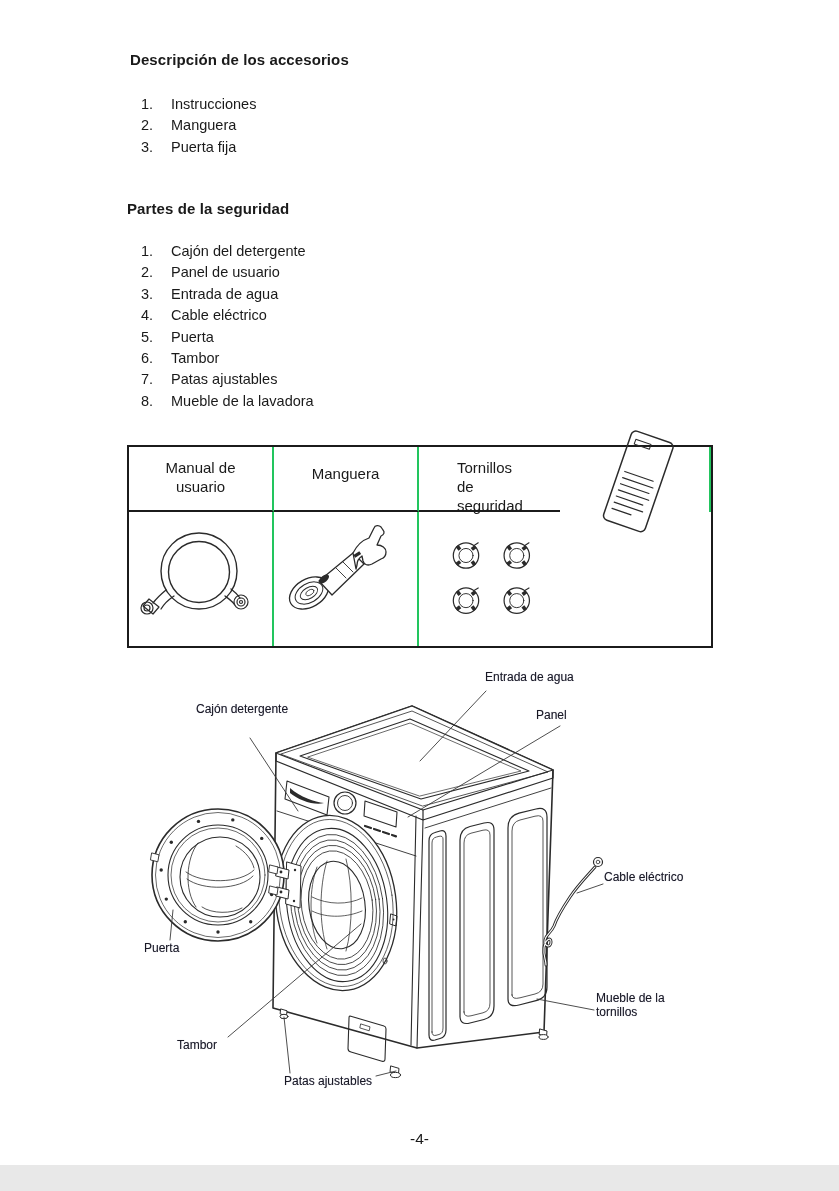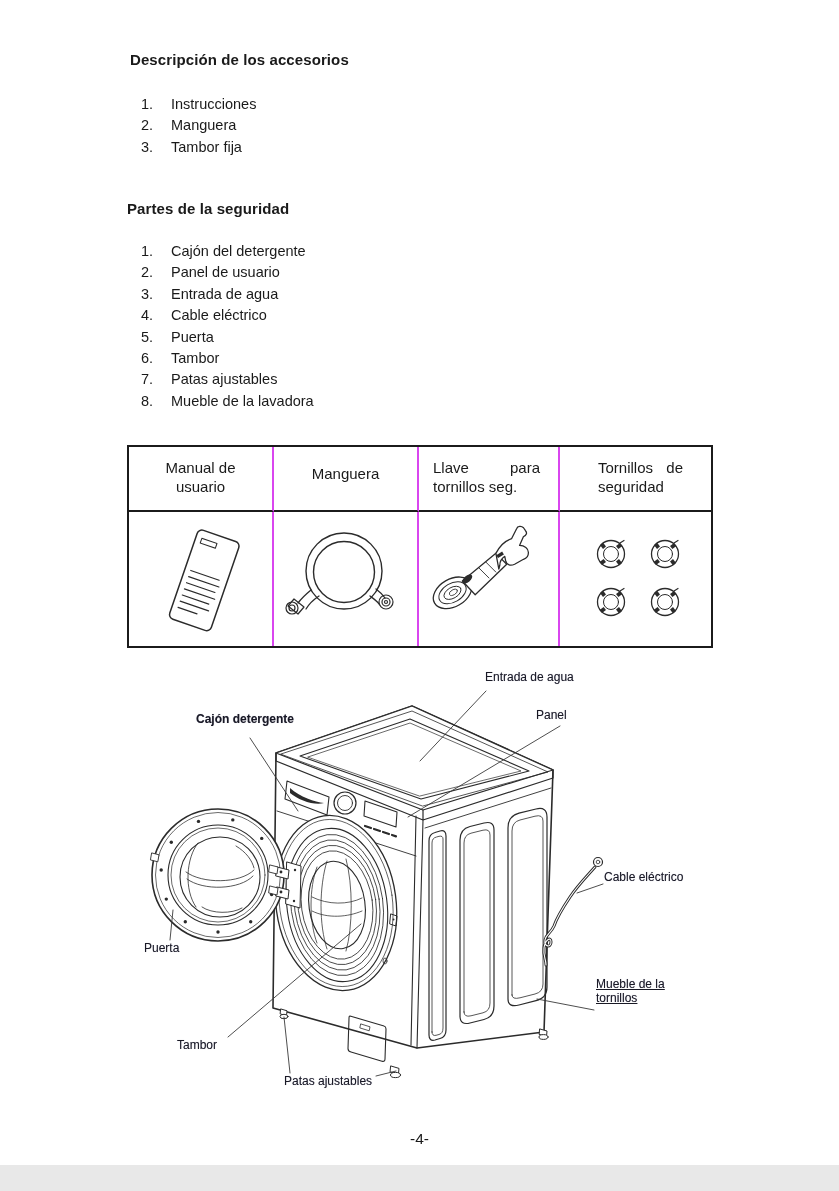--- a/index.html
+++ b/index.html
@@ -16,41 +16,41 @@
   .num-list.list2 { top:241px; }
   .li-row { display:flex; font-size:14.5px; line-height:21.4px; white-space:nowrap; }
   .li-num { width:30px; flex:0 0 30px; }
   
   .acc-table {
     position:absolute; left:127px; top:445px; width:586px;
     display:grid; grid-template-columns:145px 145px 141px 1fr;
     grid-template-rows:65px 134px;
     border:2.5px solid #1b1b1b; box-sizing:border-box; background:#fff;
   }
-  .acc-table .cell { border-right:2px solid #d946ef; box-sizing:border-box; }
+  .acc-table .cell { border-right:2px solid #22c55e; box-sizing:border-box; }
   .acc-table .cell.last { border-right:none; }
   .acc-table .th { border-bottom:2px solid #1b1b1b; font-size:15px; line-height:19px;
     display:flex; align-items:flex-start; padding-top:11px; }
   .acc-table .th .txt { display:block; width:100%; }
   .acc-table .th.c1 .txt { text-align:center; padding:0 24px; }
   .acc-table .th.c2 .txt { text-align:center; padding-top:6px; }
   .acc-table .th.c3 .txt { text-align:justify; padding:0 18px 0 14px; }
   .acc-table .th.c4 .txt { text-align:justify; padding:0 28px 0 12px;margin-left:26px; }
   .acc-table .td { display:flex; align-items:center; justify-content:center; }
   
   .diagram { position:absolute; left:140px; top:660px; width:580px; height:440px; }
   .diagram svg.art { position:absolute; left:0; top:0; }
   .dlabel { position:absolute; font-size:12px; line-height:13.5px; color:#191925;
     white-space:nowrap; text-shadow:0 0 0.7px rgba(50,50,90,0.45); }
   .dlabel.entrada { left:345px; top:11px; }
   .dlabel.panel   { left:396px; top:49px; }
-  .dlabel.cajon   { left:56px;  top:53px;font-weight:bold; }
+  .dlabel.cajon   { left:56px;  top:43px; }
   .dlabel.cable   { left:464px; top:211px; }
   .dlabel.puerta  { left:4px;   top:282px; }
-  .dlabel.mueble  { left:456px; top:318px;text-decoration:underline; }
+  .dlabel.mueble  { left:456px; top:332px; }
   .dlabel.tambor  { left:37px;  top:379px; }
   .dlabel.patas   { left:144px; top:415px; }
   .page-num { position:absolute; left:0; top:1130px; width:100%; text-align:center;
     font-size:15.5px; color:#1a1a1a; }
 </style>
 </head>
 <body>
 
 <div class="page">
 
@@ -59,21 +59,21 @@
     <div class="li-row">
       <span class="li-num">1.</span>
       <span>Instrucciones</span>
     </div>
     <div class="li-row">
       <span class="li-num">2.</span>
       <span>Manguera</span>
     </div>
     <div class="li-row">
       <span class="li-num">3.</span>
-      <span>Tambor fija</span>
+      <span>Puerta fija</span>
     </div>
   </div>
 
   <div class="h1 parts">Partes de la seguridad</div>
   <div class="num-list list2">
     <div class="li-row">
       <span class="li-num">1.</span>
       <span>Cajón del detergente</span>
     </div>
     <div class="li-row">
@@ -105,23 +105,20 @@
       <span>Mueble de la lavadora</span>
     </div>
   </div>
 
   <div class="acc-table">
     <div class="cell th c1">
         <span class="txt">Manual de usuario</span>
       </div>
     <div class="cell th c2">
         <span class="txt">Manguera</span>
-      </div>
-    <div class="cell th c3">
-        <span class="txt">Llave para tornillos seg.</span>
       </div>
     <div class="cell th c4 last">
         <span class="txt">Tornillos de seguridad</span>
       </div>
 
     <div class="cell td">
       <svg width="120" height="128" viewBox="0 0 120 128" stroke="#2b2b2b" fill="none" stroke-linecap="round" stroke-linejoin="round">
         <g transform="rotate(19 62 66)">
           <rect x="41" y="18" width="44" height="94" rx="5" stroke-width="1.5"></rect>
           <rect x="47" y="26" width="16" height="5" stroke-width="1"></rect>

